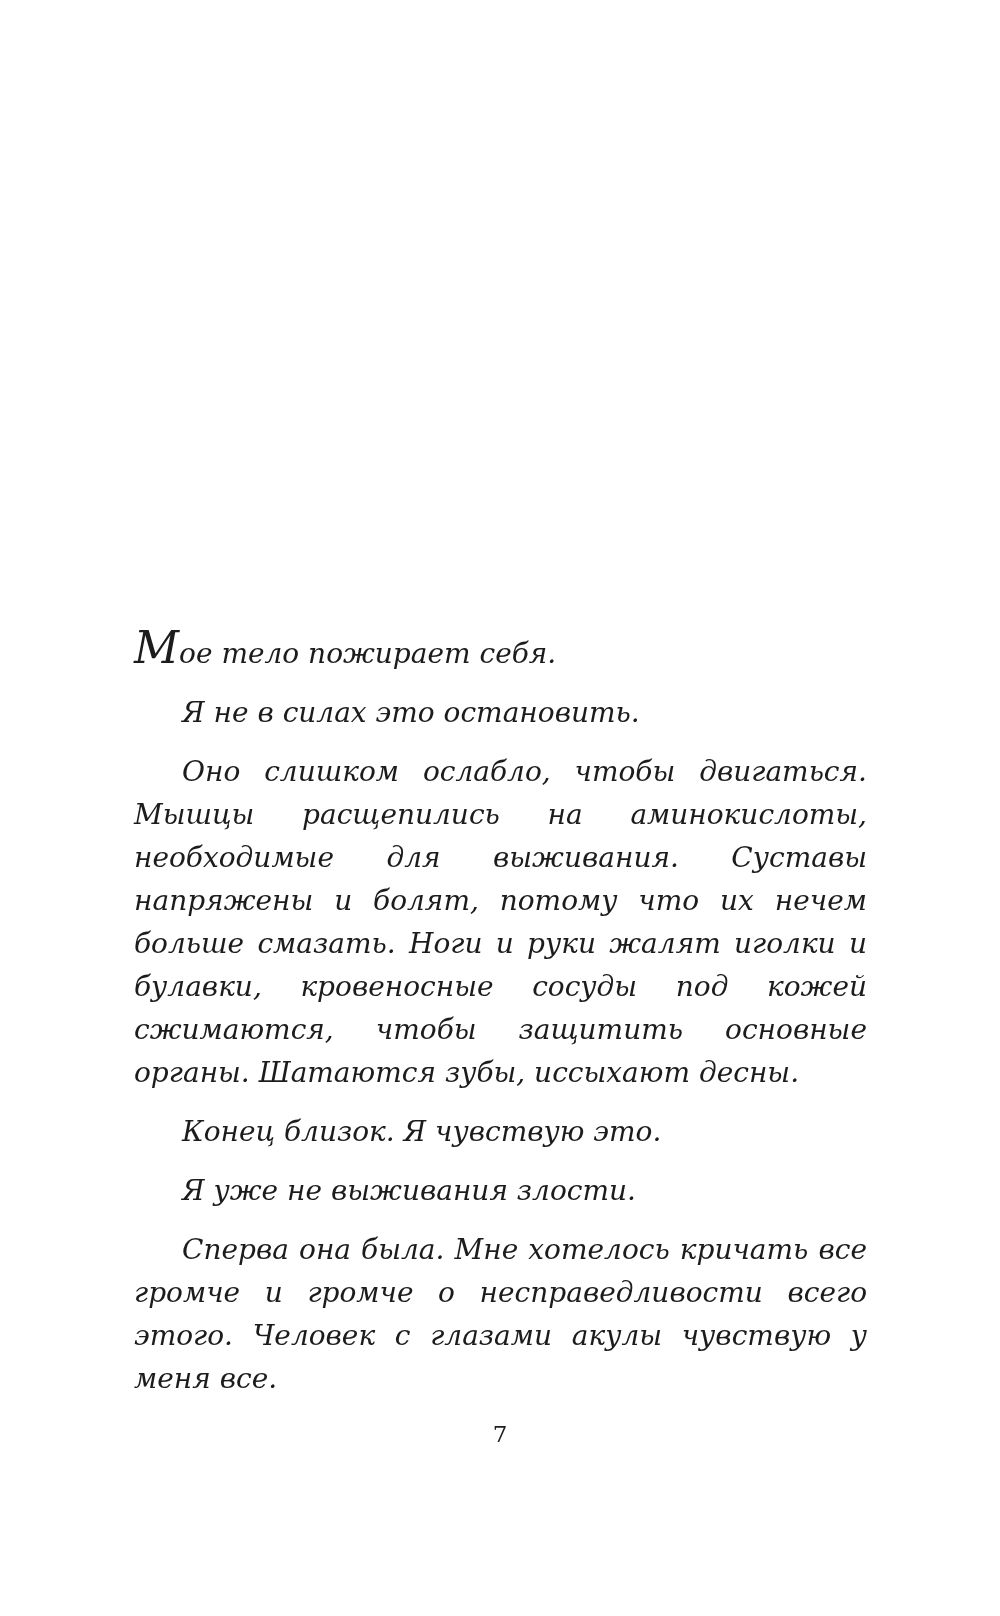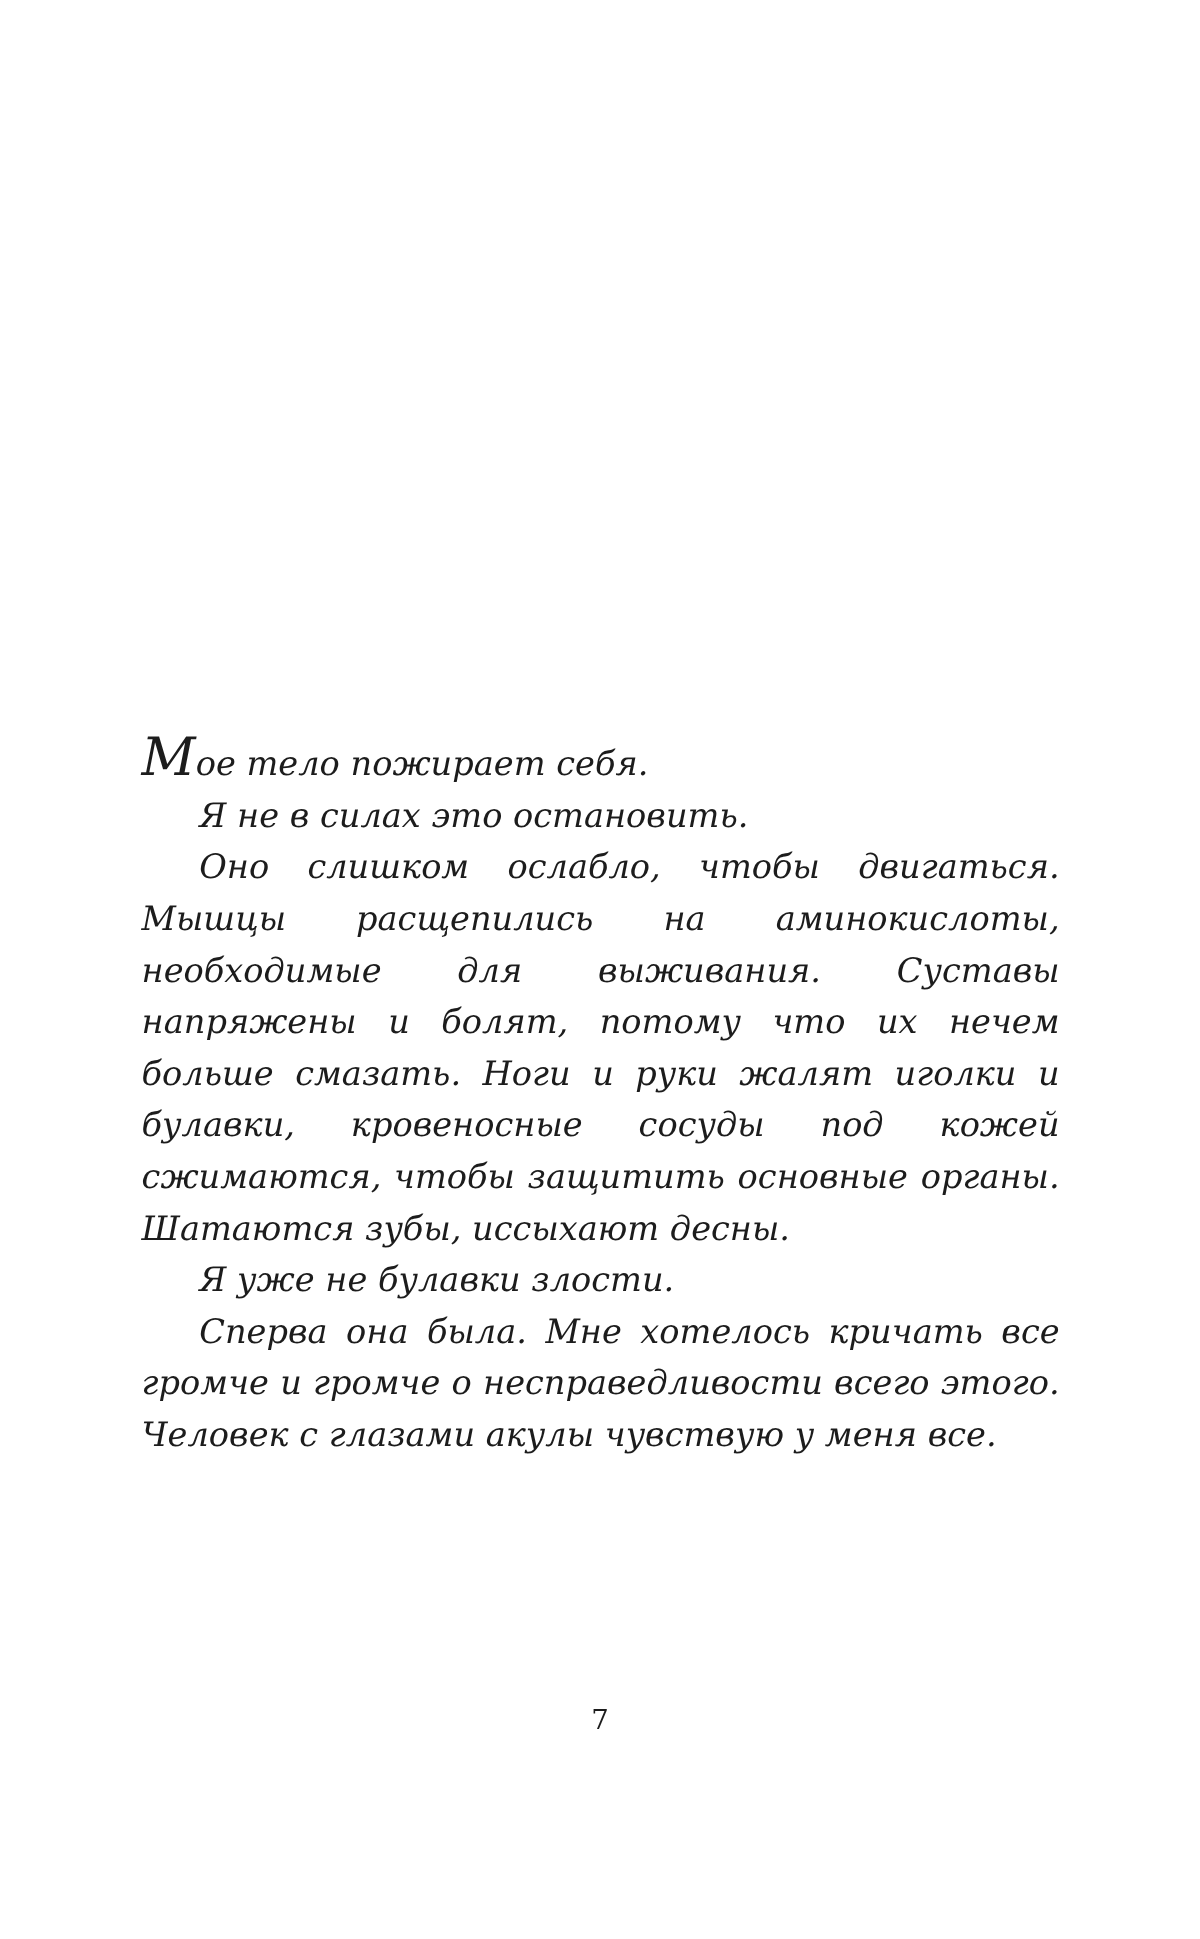--- a/index.html
+++ b/index.html
@@ -20,21 +20,21 @@
     left: 118px;
     top: 610px;
     width: 765px;
     color: #1c1c1c;
     font-style: italic;
     font-size: 28px;
     line-height: 43px;
     text-align: justify;
   }
   .text-block p {
-    margin: 0;
+    margin: 16px;
     padding: 0;
     text-indent: 48px;
     line-height: 43px;
   }
   .text-block p.first {
     text-indent: 0;
   }
   .initial {
     font-size: 44px;
     line-height: 43px;
@@ -54,17 +54,18 @@
   }
 </style>
 </head>
 <body>
 
 <div class="page">
   <div class="text-block" id="paragraphs">
       <p class="first"><span class="initial">М</span>ое тело пожирает себя.</p>
       <p>Я не в силах это остановить.</p>
       <p>Оно слишком ослабло, чтобы двигаться. Мышцы расщепились на аминокислоты, необходимые для выживания. Суставы напряжены и болят, потому что их нечем больше смазать. Ноги и руки жалят иголки и булавки, кровеносные сосуды под кожей сжимаются, чтобы защитить основные органы. Шатаются зубы, иссыхают десны.</p>
-      <p>Я уже не булавки злости.</p>
+      <p>Конец близок. Я чувствую это.</p>
+      <p>Я уже не выживания злости.</p>
       <p>Сперва она была. Мне хотелось кричать все громче и громче о несправедливости всего этого. Человек с глазами акулы чувствую у меня все.</p>
     </div>
   <div class="page-number">7</div>
 </div>
 
 </body></html>

